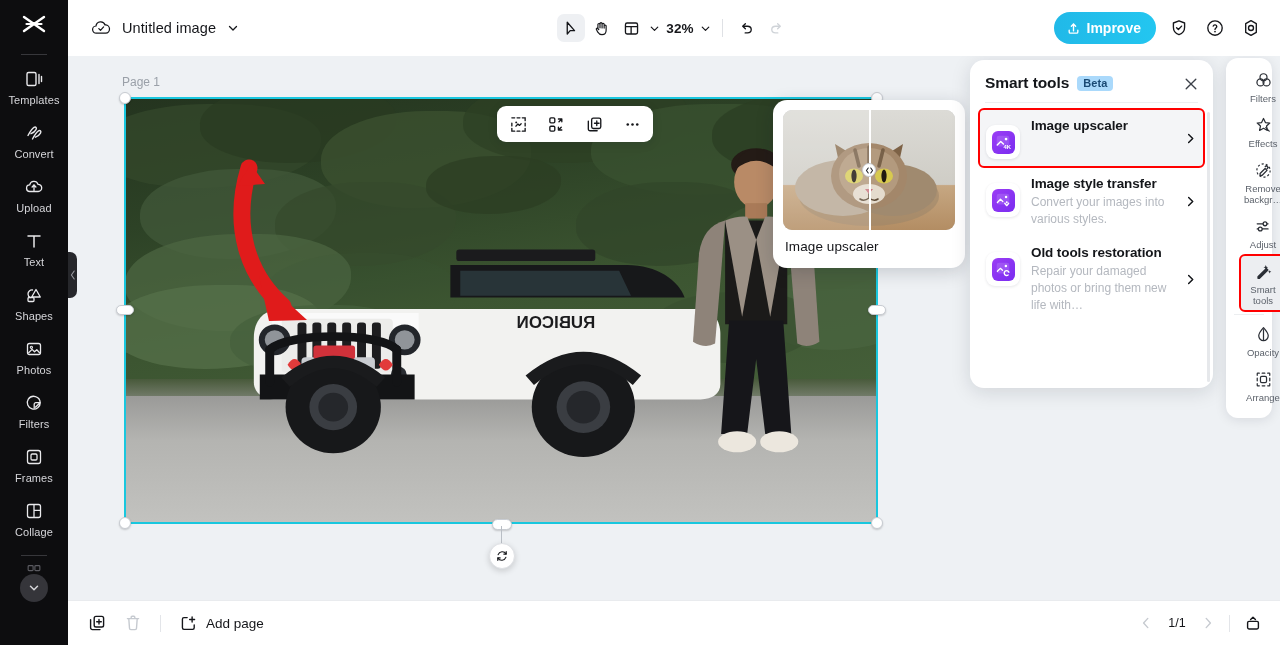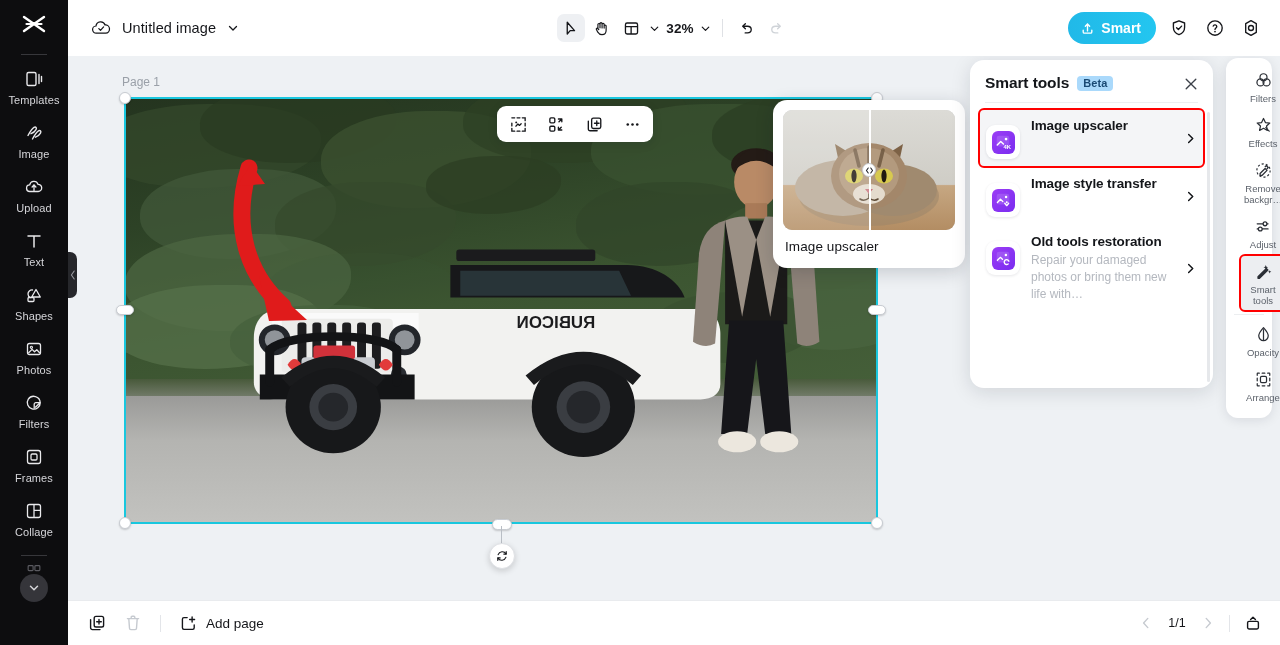--- a/index.html
+++ b/index.html
@@ -239,21 +239,21 @@
         <span class="ri-lab">Templates</span>
       </div>
 
       <div class="rail-item">
         <span class="ri-ico">
           <svg width="20" height="20" viewBox="0 0 20 20" fill="none">
             <path d="M4 12.5c2.6-5 4-7 6-8.2 1.8-1 3 .6 2 2.3-1 1.8-3.2 3.4-5 4.1" stroke="currentColor" stroke-width="1.4" stroke-linecap="round"></path>
             <path d="M8.5 16c2.6-5 4-7 6-8.2 1.8-1 3 .6 2 2.3-1 1.8-3.2 3.4-5 4.1" stroke="currentColor" stroke-width="1.4" stroke-linecap="round"></path>
           </svg>
         </span>
-        <span class="ri-lab">Image</span>
+        <span class="ri-lab">Convert</span>
       </div>
 
       <div class="rail-item">
         <span class="ri-ico">
           <svg width="20" height="20" viewBox="0 0 20 20" fill="none">
             <path d="M6 14.5a3.3 3.3 0 01-.3-6.6A4.3 4.3 0 0114 7.3a2.9 2.9 0 01.2 7.2H6z" stroke="currentColor" stroke-width="1.3"></path>
             <path d="M10 13.5V8M10 8l-1.9 2M10 8l1.9 2" stroke="currentColor" stroke-width="1.3" stroke-linecap="round" stroke-linejoin="round"></path>
           </svg>
         </span>
         <span class="ri-lab">Upload</span>
@@ -397,21 +397,21 @@
     </div>
 
     <div class="tb-right">
       <button class="export-btn">
         <span style="display:flex">
           <svg width="15" height="15" viewBox="0 0 16 16" fill="none">
             <path d="M8 10.6V3.3M8 3.3L5.7 5.7M8 3.3l2.3 2.4" stroke="#fff" stroke-width="1.45" stroke-linecap="round" stroke-linejoin="round"></path>
             <path d="M3.4 9.8v1.9c0 .7.6 1.3 1.3 1.3h6.6c.7 0 1.3-.6 1.3-1.3V9.8" stroke="#fff" stroke-width="1.45" stroke-linecap="round"></path>
           </svg>
         </span>
-        <span>Smart</span>
+        <span>Improve</span>
       </button>
       <span class="tb-icon-btn">
         <svg width="20" height="20" viewBox="0 0 20 20" fill="none">
           <path d="M10 2.8l5.6 2.2v4.3c0 3.3-2.3 6.3-5.6 7.4-3.3-1.1-5.6-4.1-5.6-7.4V5l5.6-2.2z" stroke="currentColor" stroke-width="1.35" stroke-linejoin="round"></path>
           <path d="M7.6 9.7l1.8 1.8 3.2-3.4" stroke="currentColor" stroke-width="1.35" stroke-linecap="round" stroke-linejoin="round"></path>
         </svg>
       </span>
       <span class="tb-icon-btn">
         <svg width="20" height="20" viewBox="0 0 20 20" fill="none">
           <circle cx="10" cy="10" r="7.2" stroke="currentColor" stroke-width="1.35"></circle>
@@ -698,20 +698,21 @@
               <rect x="3" y="3" width="14" height="12" rx="2.6" fill="#ffffff" opacity=".15"></rect>
               <circle cx="13.4" cy="6.6" r="1.4" fill="#fff"></circle>
               <path d="M3.8 12.8l3.4-3.6 2.6 2.4" stroke="#fff" stroke-width="1.5" stroke-linecap="round" stroke-linejoin="round"></path>
               <path d="M12 13.6l2 2.6M16.3 13.6l-2 2.6" stroke="#fff" stroke-width="1.5" stroke-linecap="round"></path>
               <circle cx="14.2" cy="12.6" r="1.1" fill="#fff"></circle>
             </svg>
           </span>
         </span>
         <span class="st-text">
           <span class="st-name" style="display:block">Image style transfer</span>
+          <span class="st-desc" style="display:block">Convert your images into various styles.</span>
         </span>
         <span class="st-chev">
           <svg width="13" height="13" viewBox="0 0 14 14" fill="none">
             <path d="M5 2.6L9.4 7 5 11.4" stroke="currentColor" stroke-width="1.6" stroke-linecap="round" stroke-linejoin="round"></path>
           </svg>
         </span>
       </div>
 
 
       <div class="st-item">

